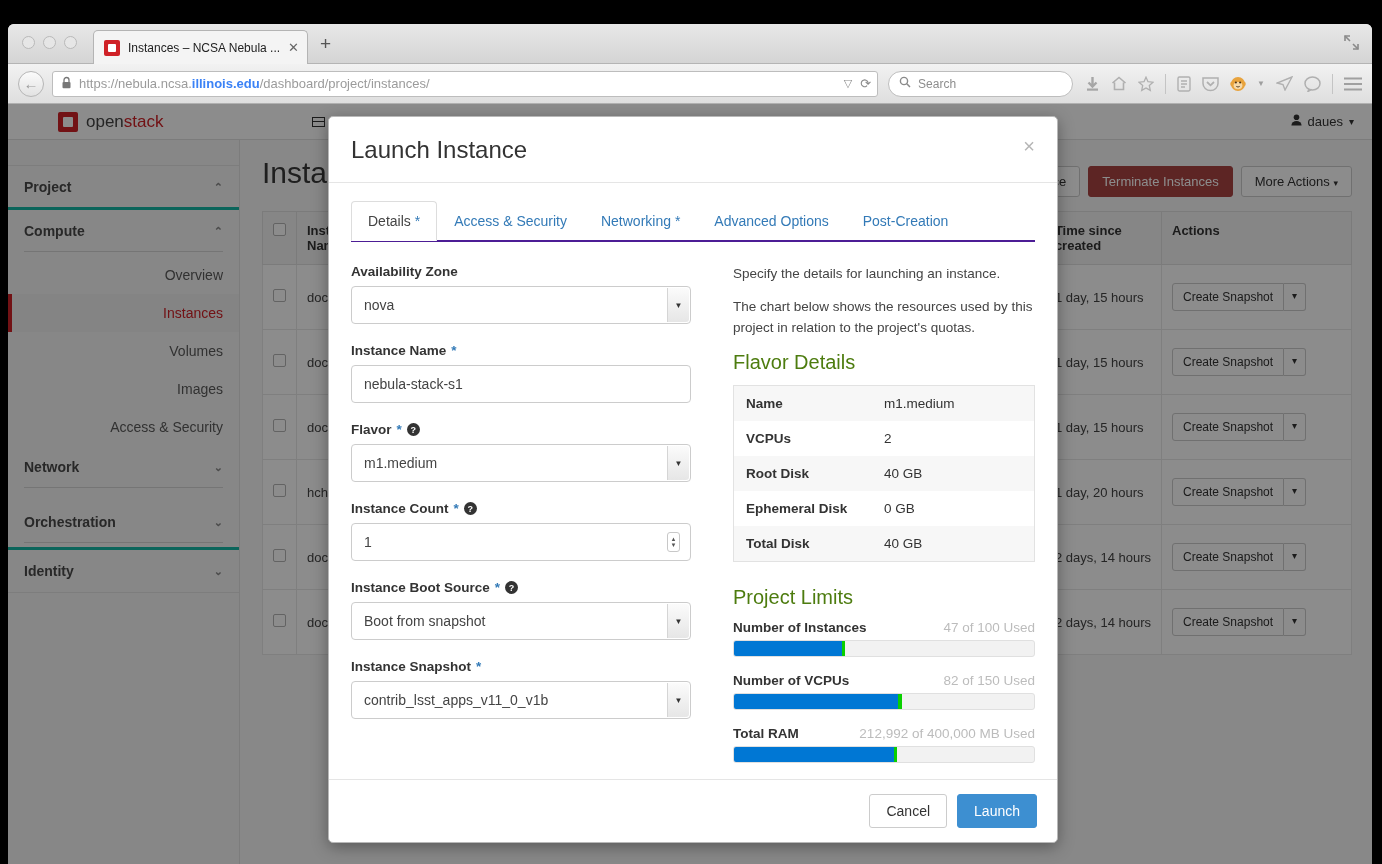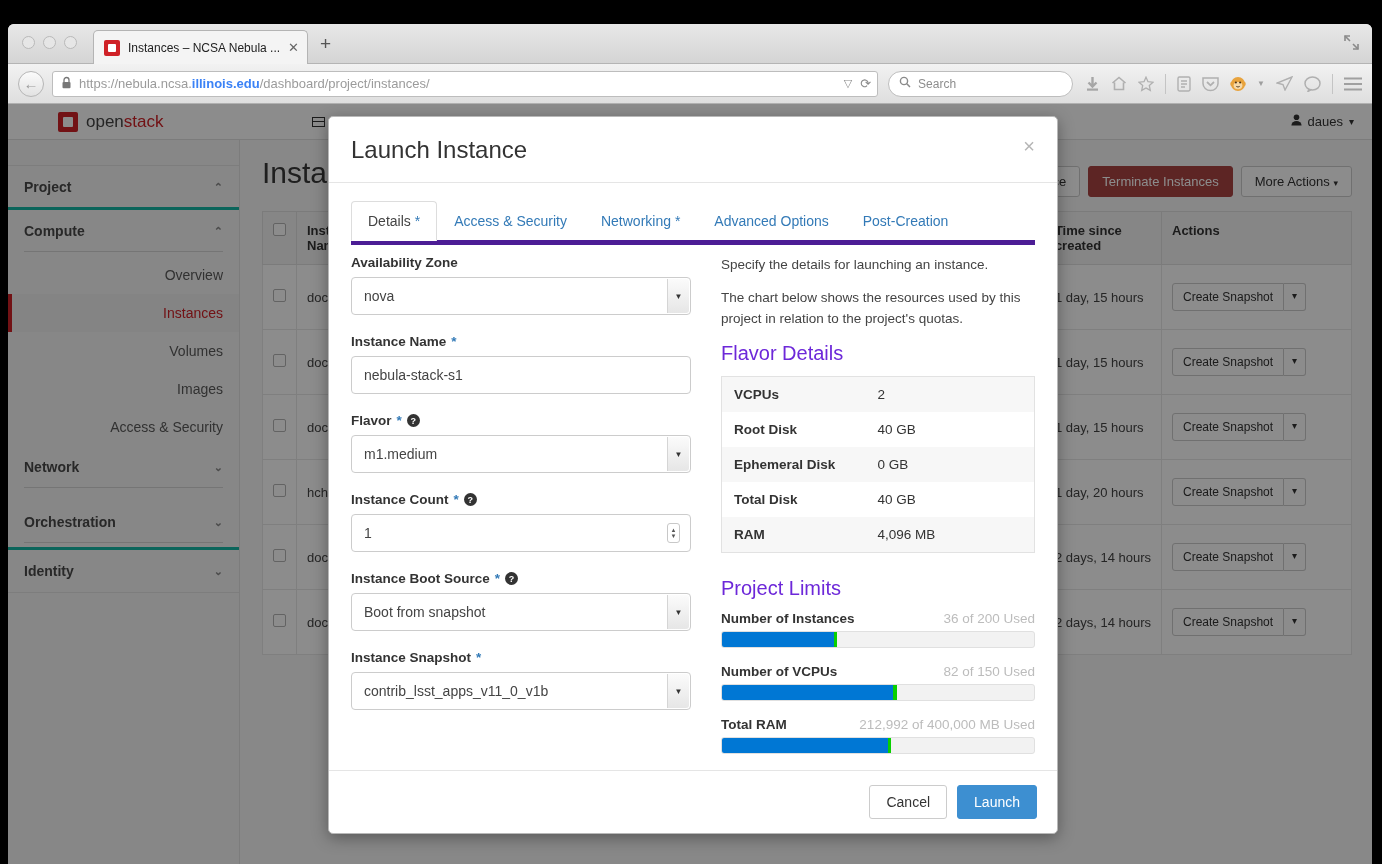--- a/index.html
+++ b/index.html
@@ -221,34 +221,34 @@
     padding: 19px 22px 18px 22px; border-bottom: 1px solid #e5e5e5;
     display: flex; align-items: flex-start;
   }
   .modaltitle { font-size: 24px; color: #333; font-weight: 400; }
   .modalclose {
     margin-left: auto; font-size: 20px; color: #b5b5b5;
     cursor: pointer; line-height: 1;
   }
   .modalbody { padding: 18px 22px 0 22px; flex: 1; overflow: hidden; }
   .tabs {
-    display: flex; border-bottom: 5px solid #4c1d95; margin-bottom: 10px;
+    display: flex; border-bottom: 2px solid #4c1d95; margin-bottom: 22px;
   }
   .tabitem {
     font-size: 14px; padding: 11px 16px; color: #337ab7; cursor: pointer;
     margin-bottom: -1px; border: 1px solid transparent; white-space: nowrap;
   }
   .tabitem.active {
     color: #444; background: #fff;
     border-color: #dddddd #dddddd #fff #dddddd;
     border-radius: 4px 4px 0 0;
   }
   .req { color: #337ab7; }
 
-  .cols { display: flex; gap: 30px; }
+  .cols { display: flex; gap: 42px; }
   .colL { width: 340px; flex: 0 0 340px; }
   .colR { flex: 1; min-width: 0; }
 
   .flabel {
     font-size: 13.5px; font-weight: 700; color: #333;
     margin-bottom: 7px; display: flex; align-items: center; gap: 5px;
   }
   .helpicon {
     width: 13px; height: 13px; border-radius: 50%;
     background: #333; color: #fff; font-size: 9px; font-weight: 700;
@@ -270,21 +270,21 @@
     font-size: 8px; color: #333;
   }
   .spinner {
     position: absolute; right: 10px; width: 13px; height: 20px;
     border: 1px solid #c8c8c8; border-radius: 3px;
     display: flex; flex-direction: column; align-items: center;
     justify-content: center; font-size: 6px; color: #555; line-height: 6px;
   }
 
   .rtext { font-size: 13.5px; color: #444; line-height: 1.5; margin-bottom: 13px; }
-  .rhead { font-size: 20px; color: #6d28d9; font-weight: 400; margin-bottom: 11px; }
+  .rhead { font-size: 20px; color: #4d7c0f; font-weight: 400; margin-bottom: 11px; }
   table.flavor {
     width: 100%; border-collapse: collapse; font-size: 13.5px;
     border: 1px solid #e2e2e2; margin-bottom: 24px;
   }
   table.flavor td { padding: 10px 12px; color: #333; }
   table.flavor td.k { font-weight: 700; width: 46%; }
   table.flavor tr:nth-child(odd) { background: #f7f7f7; }
 
   .limrow {
     display: flex; justify-content: space-between; align-items: baseline;
@@ -670,49 +670,49 @@
               </div>
             </div>
 
             <div class="colR">
               <div class="rtext">Specify the details for launching an instance.</div>
               <div class="rtext">The chart below shows the resources used by this project in relation to the project's quotas.</div>
 
               <div class="rhead">Flavor Details</div>
               <table class="flavor">
                 <tbody>
+                    <tr>
+                  <td class="k">Name</td>
+                  <td>m1.medium</td>
+                </tr>
                 <tr>
                   <td class="k">VCPUs</td>
                   <td>2</td>
                 </tr>
                 <tr>
                   <td class="k">Root Disk</td>
                   <td>40 GB</td>
                 </tr>
                 <tr>
                   <td class="k">Ephemeral Disk</td>
                   <td>0 GB</td>
                 </tr>
                 <tr>
                   <td class="k">Total Disk</td>
                   <td>40 GB</td>
                 </tr>
-                <tr>
-                  <td class="k">RAM</td>
-                  <td>4,096 MB</td>
-                </tr>
               </tbody>
                 </table>
 
               <div class="rhead">Project Limits</div>
 
               <div>
                 <div class="limrow">
                   <span class="limname">Number of Instances</span>
-                  <span class="limval">36 of 200 Used</span>
+                  <span class="limval">47 of 100 Used</span>
                 </div>
                 <div class="bar">
                   <div class="bfill" id="b0" style="width: 36%;"></div>
                   <div class="bnew" id="n0" style="width: 1%;"></div>
                 </div>
               </div>
 
               <div>
                 <div class="limrow">
                   <span class="limname">Number of VCPUs</span>

